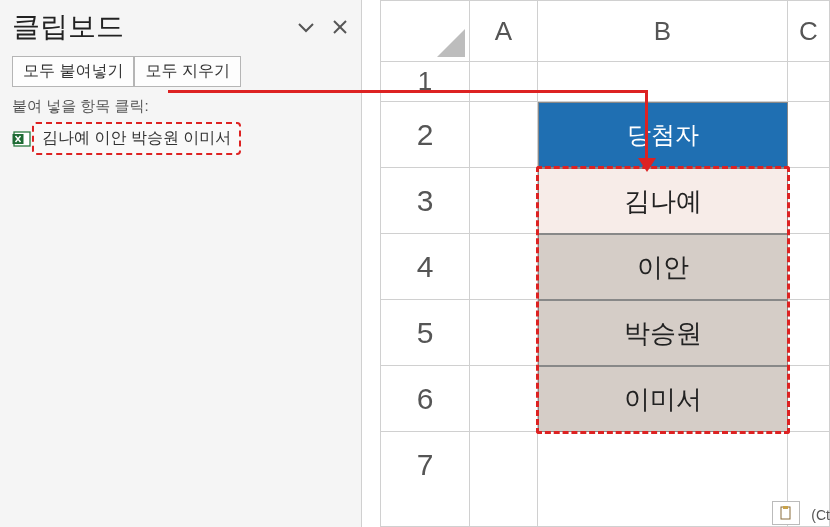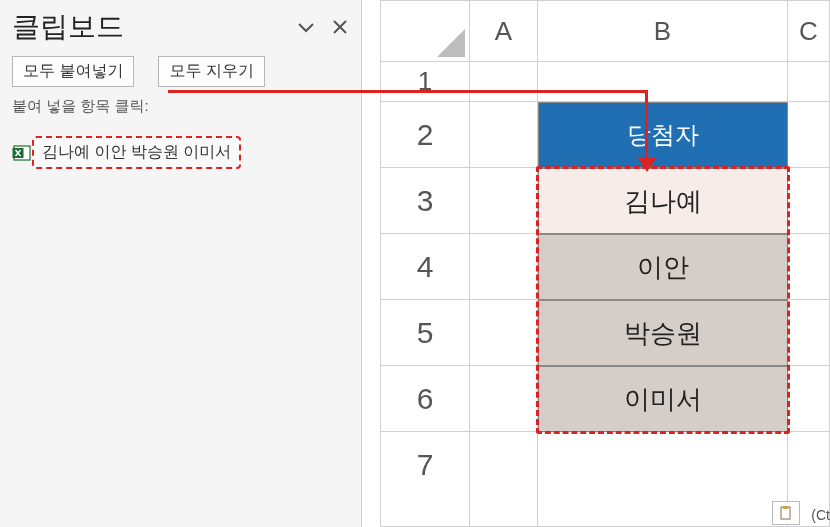--- a/index.html
+++ b/index.html
@@ -25,34 +25,34 @@
     justify-content: space-between;
     margin-bottom: 10px;
   }
   .pane-title {
     font-size: 28px;
     font-weight: 400;
     color: #222;
   }
   .pane-ctrls { display: flex; gap: 14px; align-items: center; }
   .chevron-icon svg, .close-icon svg { display:block; }
-  .btn-row { display:flex; gap:24px; margin-bottom:10px; }
+  .btn-row { display:flex; gap:0; margin-bottom:10px; }
   .btn {
     background:#fdfdfd;
     border:1px solid #b5b5b5;
     padding:4px 10px;
     font-size:16px;
     color:#333;
     cursor:pointer;
     position:relative;
   }
   .hint {
     font-size:15px;
     color:#555;
-    margin-bottom:20px;
+    margin-bottom:6px;
   }
   .clip-item-row {
     display:flex;
     align-items:center;
     gap:0;
     margin-top:2px;
   }
   .excel-icon {
     width:20px; height:20px; flex-shrink:0;
   }

